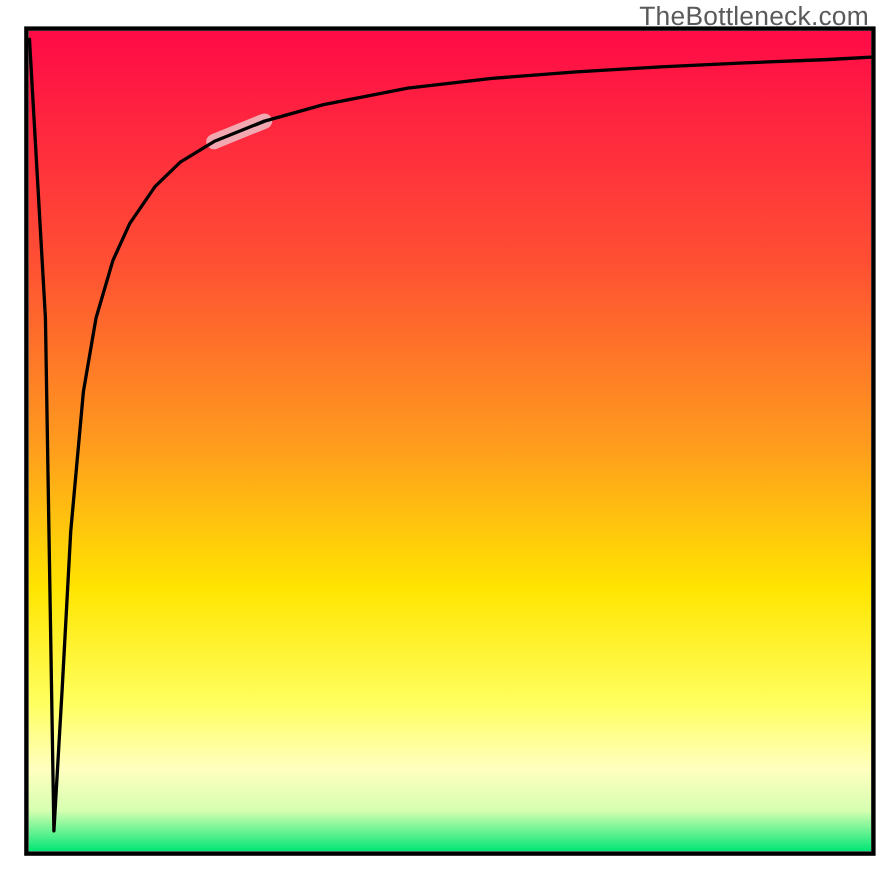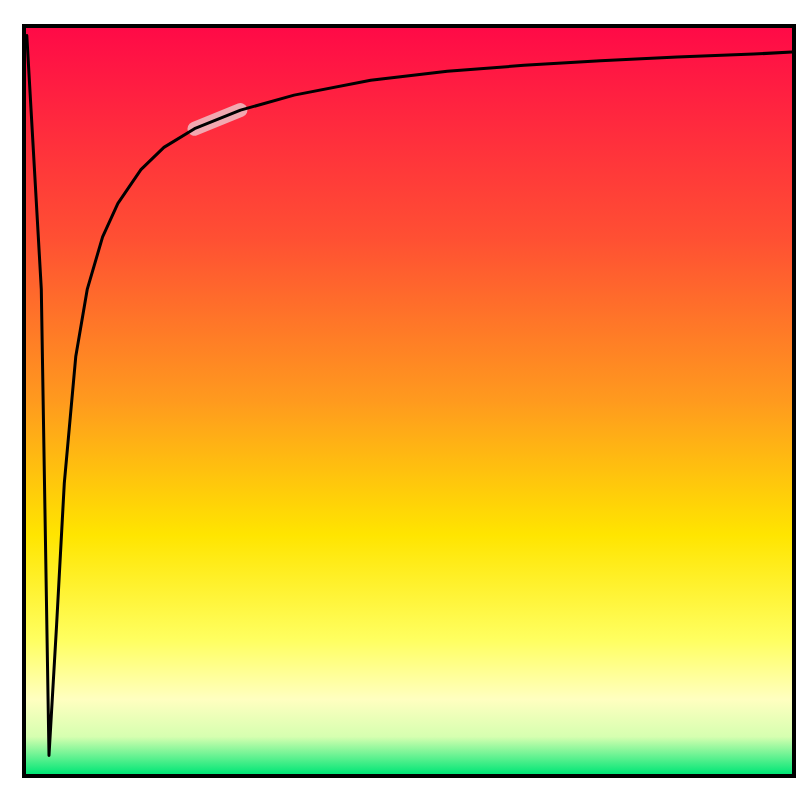--- a/index.html
+++ b/index.html
@@ -26,20 +26,21 @@
     z-index: 10;
   }
   svg {
     display: block;
   }
 </style>
 </head>
 <body>
 
 <div class="frame">
+  <div class="watermark">TheBottleneck.com</div>
 
   <svg width="800" height="800" viewBox="0 0 800 800">
     <defs>
       <linearGradient id="bg-grad" x1="0" y1="0" x2="0" y2="1">
         <stop offset="0%" stop-color="#ff0a47"></stop>
         <stop offset="28%" stop-color="#ff4f33"></stop>
         <stop offset="50%" stop-color="#ff9a1e"></stop>
         <stop offset="68%" stop-color="#ffe500"></stop>
         <stop offset="82%" stop-color="#ffff60"></stop>
         <stop offset="90%" stop-color="#ffffc0"></stop>

